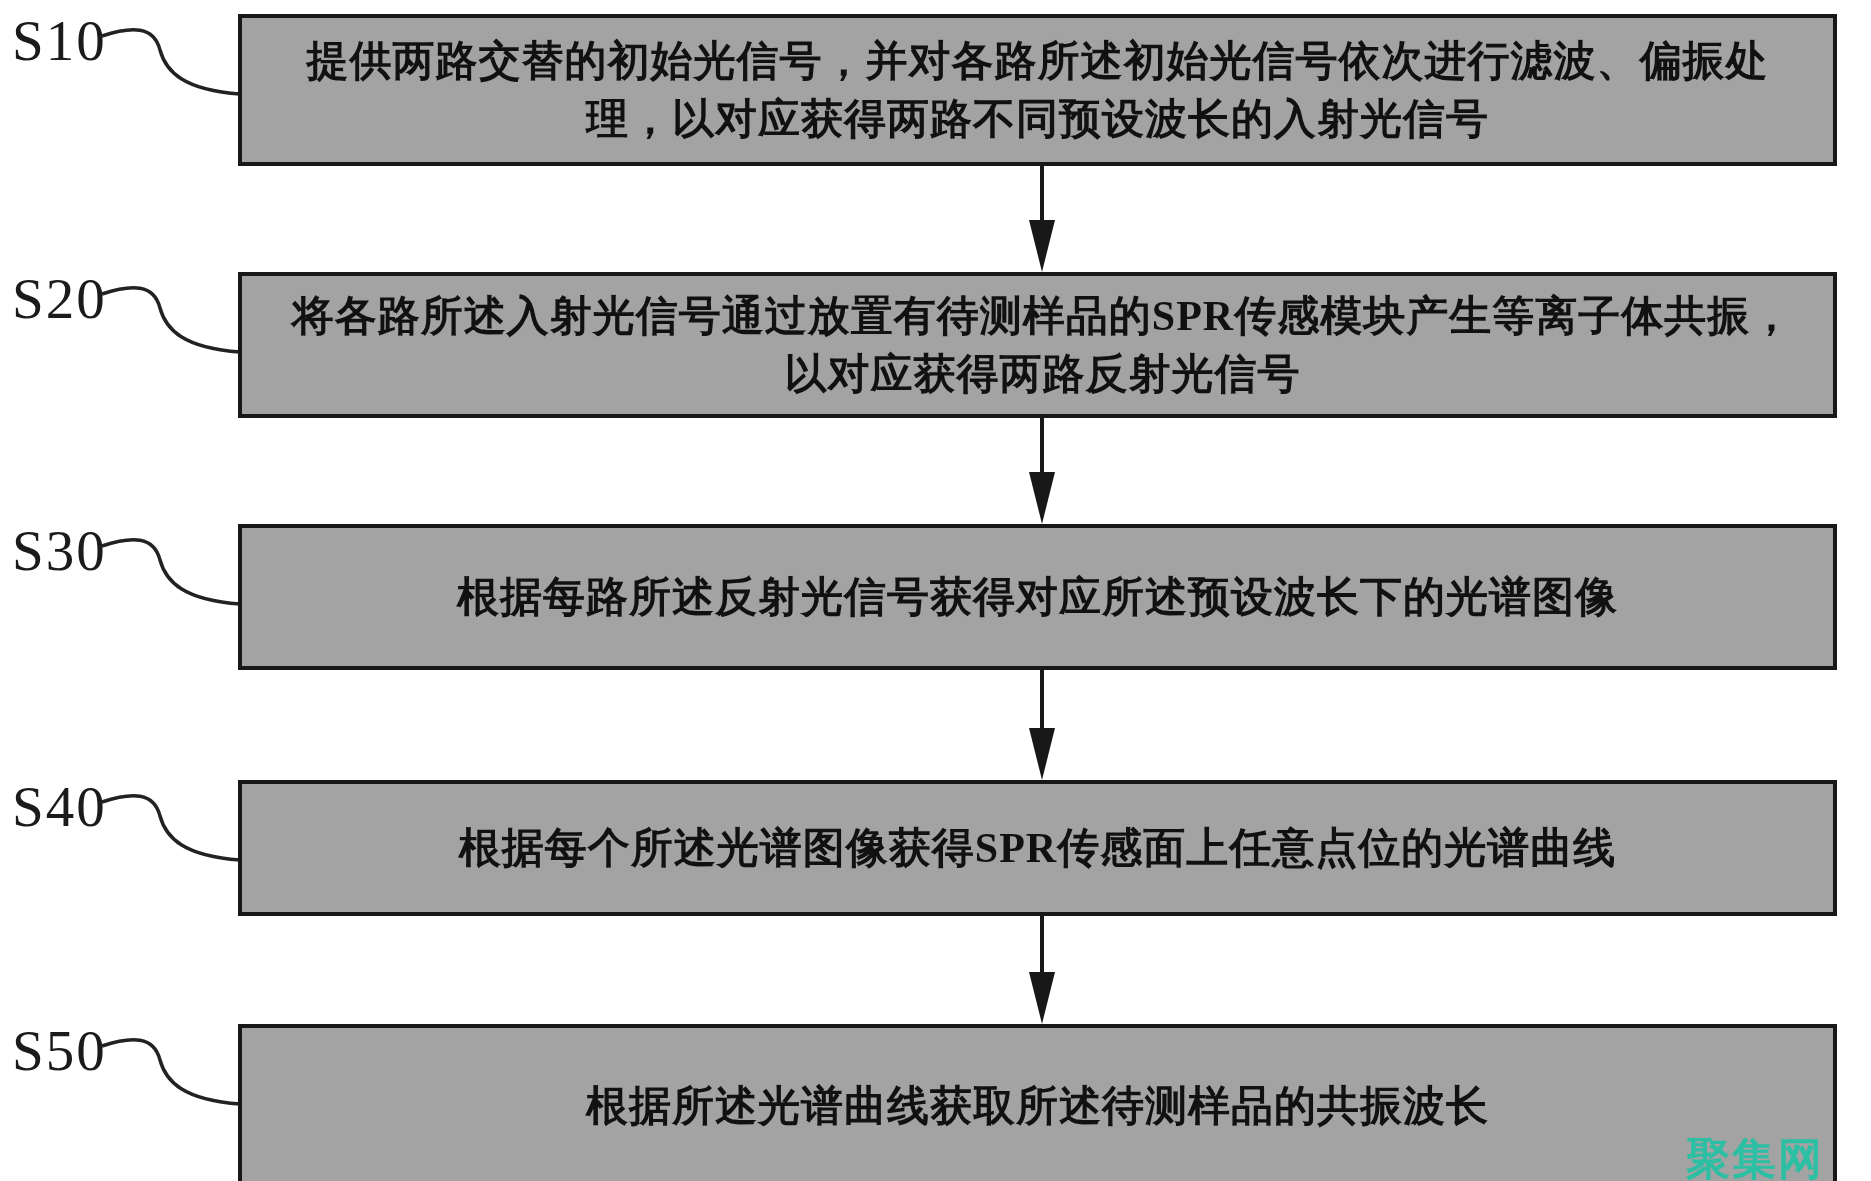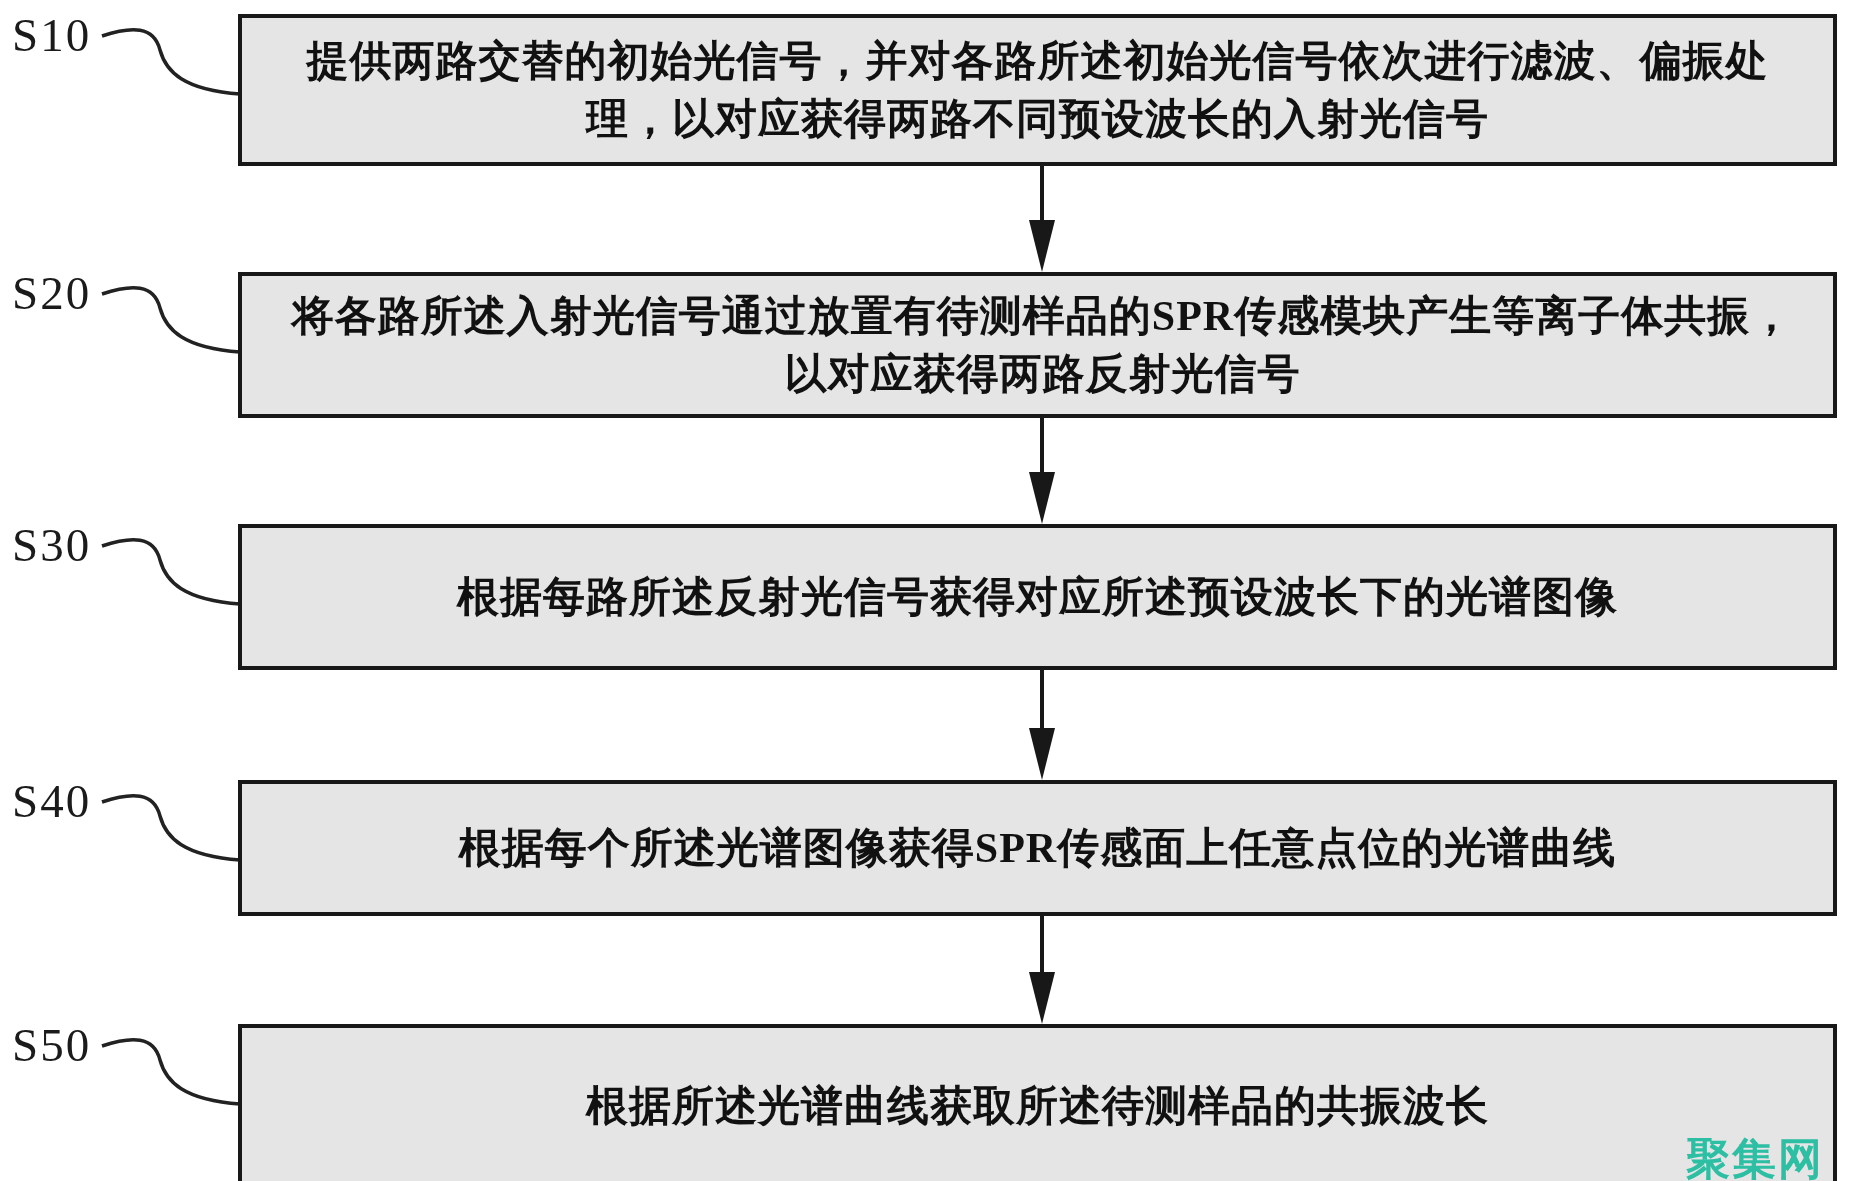--- a/index.html
+++ b/index.html
@@ -7,37 +7,37 @@
     position:relative;
     width:1871px;height:1181px;
     background:#ffffff;
     overflow:hidden;
     font-family:"Liberation Serif","DejaVu Serif",serif;
   }
   .step-box{
     position:absolute;
     left:238px;width:1599px;
     border:4px solid #181818;
-    background:#e5e5e5;
+    background:#a3a3a3;
     display:flex;align-items:center;justify-content:center;
     box-sizing:border-box;
     padding:0 34px;
   }
   .step-text{
     font-size:42px;
     font-weight:700;
     color:#111111;
     text-align:center;
     line-height:58px;
     letter-spacing:1px;
   }
   .step-label{
     position:absolute;
     left:12px;
-    font-size:47px;
+    font-size:57px;
     color:#1b1b1b;
     font-weight:400;
     letter-spacing:2px;
   }
   .connector{position:absolute;overflow:visible;}
   .connector path{stroke:#222222;stroke-width:3.5;fill:none;}
   .arrow{position:absolute;}
   .arrow .shaft{
     position:absolute;left:50%;transform:translateX(-50%);
     top:0;width:4px;background:#181818;

